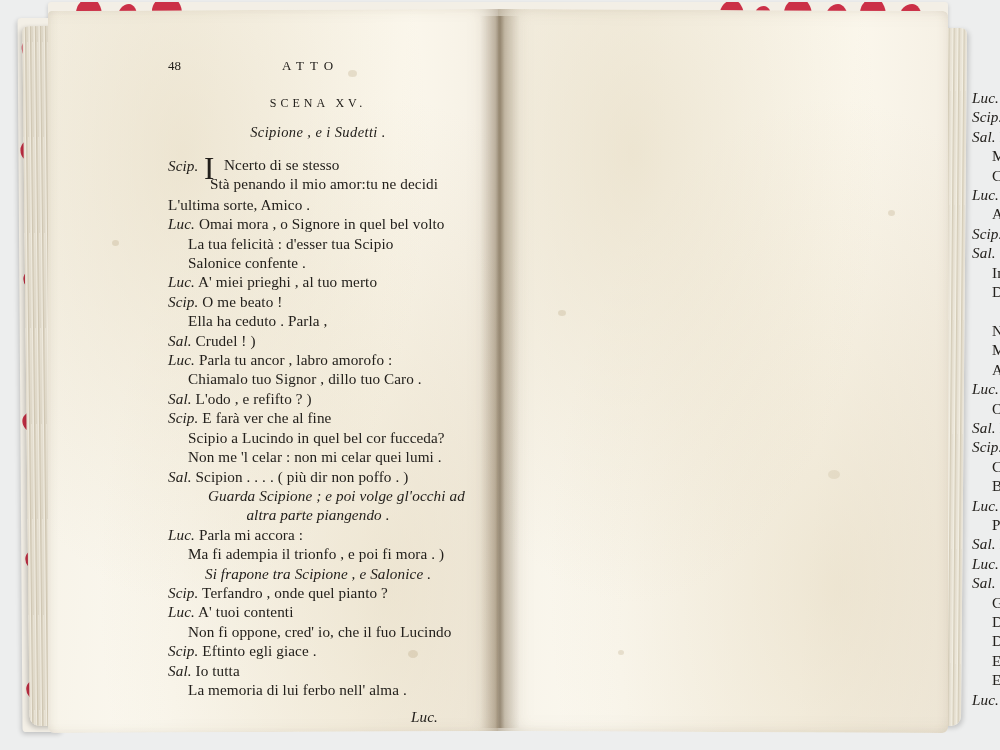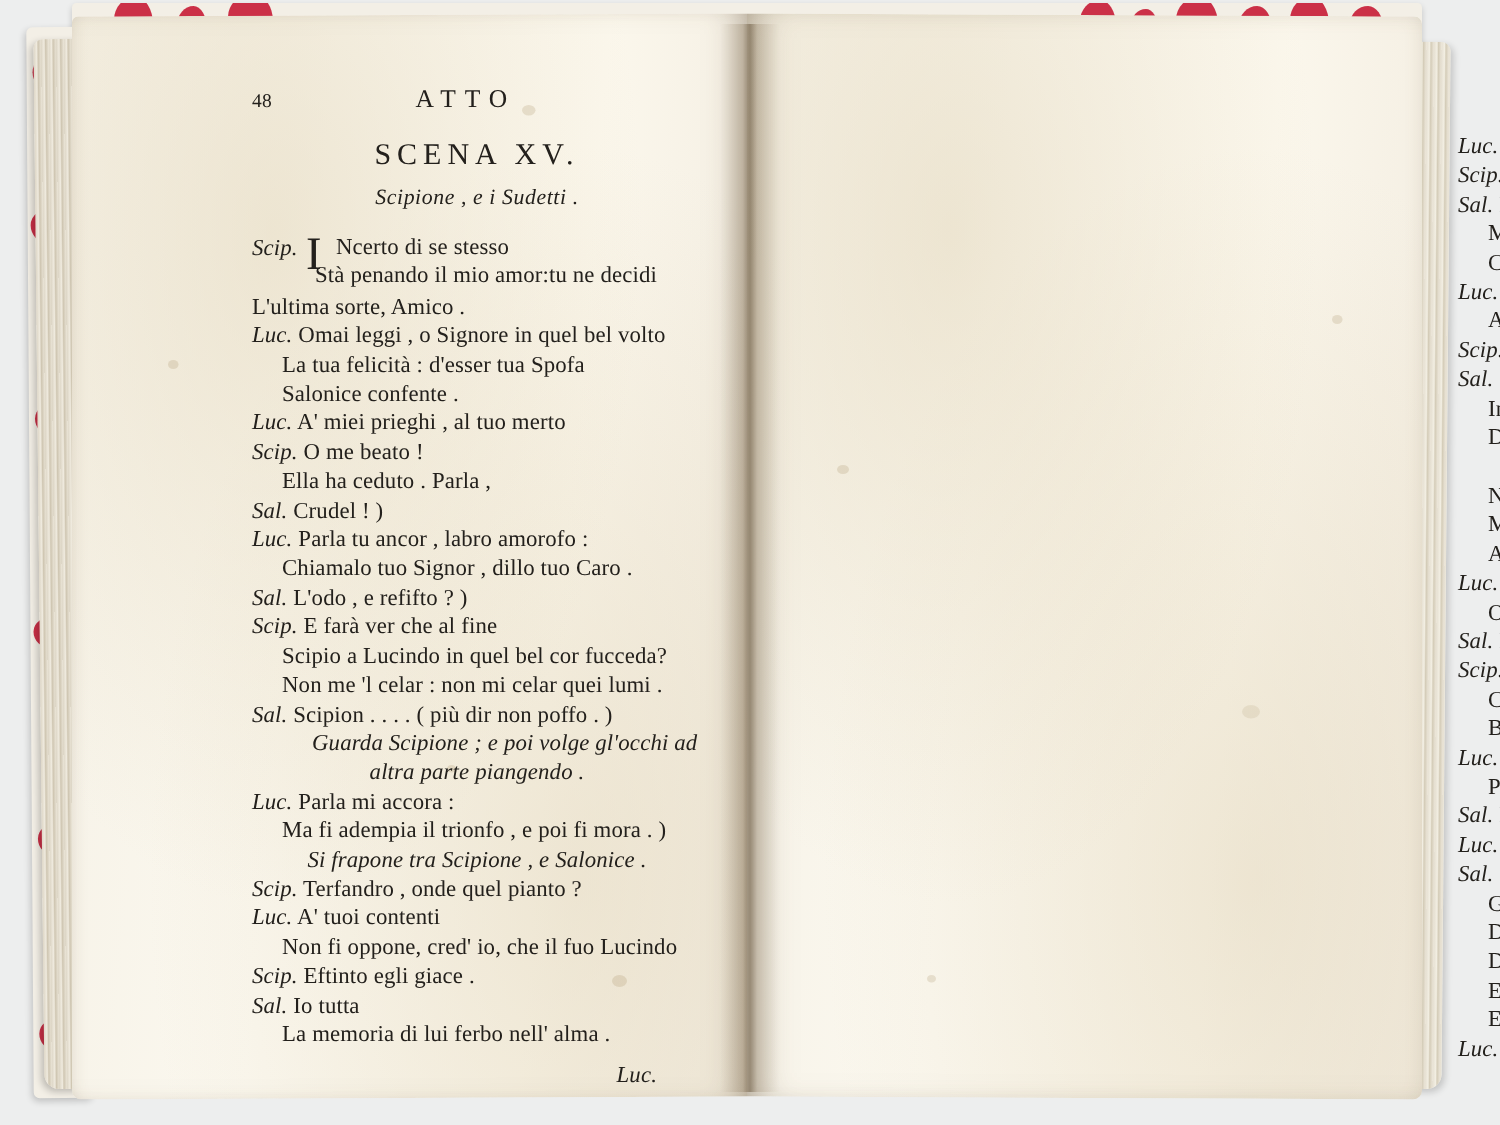--- a/index.html
+++ b/index.html
@@ -156,28 +156,28 @@
     height: 22px;
   }
   .folio {
     font-size: 13px;
     font-family: "Liberation Serif", serif;
   }
   .head-title {
     flex: 1;
     text-align: center;
     letter-spacing: 6px;
-    font-size: 17px;
+    font-size: 13px;
   }
   .head-title.right { letter-spacing: 3px; }
 
   .scene-title {
     text-align: center;
     letter-spacing: 4px;
-    font-size: 20px;
+    font-size: 12px;
     margin: 16px 0 10px 0;
   }
   .scene-sub {
     text-align: center;
     font-style: italic;
     font-size: 14.5px;
     margin-bottom: 12px;
     letter-spacing: 0.4px;
   }
 
@@ -283,22 +283,22 @@
 
         <div class="dropcap-row">
           <span class="sp" style="position:absolute;left:0;top:1px;">Scip.</span>
           <span class="dropcap">I</span>
           <span class="dc-l1">Ncerto di se stesso</span>
           <span class="dc-l2">Stà penando il mio amor:tu ne decidi</span>
         </div>
 
         <div>
           <div class="line"><span>L'ultima sorte, Amico .</span></div>
-          <div class="line"><span class="sp">Luc.</span> <span>Omai leggi , o Signore in quel bel volto</span></div>
-          <div class="line ind1"><span>La tua felicità : d'esser tua Spofa</span></div>
+          <div class="line"><span class="sp">Luc.</span> <span>Omai mora , o Signore in quel bel volto</span></div>
+          <div class="line ind1"><span>La tua felicità : d'esser tua Scipio</span></div>
           <div class="line ind1"><span>Salonice confente .</span></div>
           <div class="line"><span class="sp">Luc.</span> <span>A' miei prieghi , al tuo merto</span></div>
           <div class="line"><span class="sp">Scip.</span> <span>O me beato !</span></div>
           <div class="line ind1"><span>Ella ha ceduto .  Parla ,</span></div>
           <div class="line"><span class="sp">Sal.</span> <span>Crudel ! )</span></div>
           <div class="line"><span class="sp">Luc.</span> <span>Parla tu ancor , labro amorofo :</span></div>
           <div class="line ind1"><span>Chiamalo tuo Signor , dillo tuo Caro .</span></div>
           <div class="line"><span class="sp">Sal.</span> <span>L'odo , e refifto ? )</span></div>
           <div class="line"><span class="sp">Scip.</span> <span>E farà ver che al fine</span></div>
           <div class="line ind1"><span>Scipio a Lucindo in quel bel cor fucceda?</span></div>

